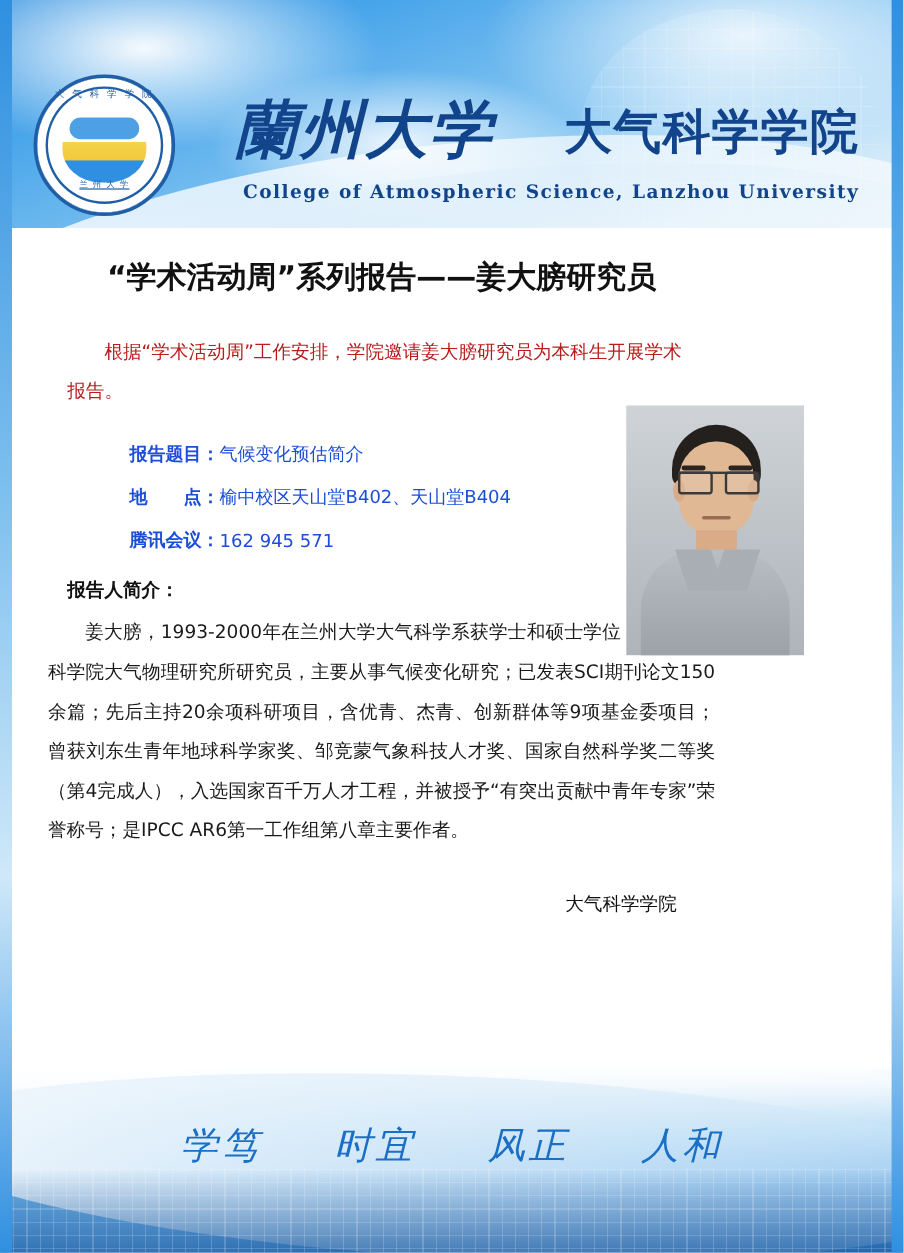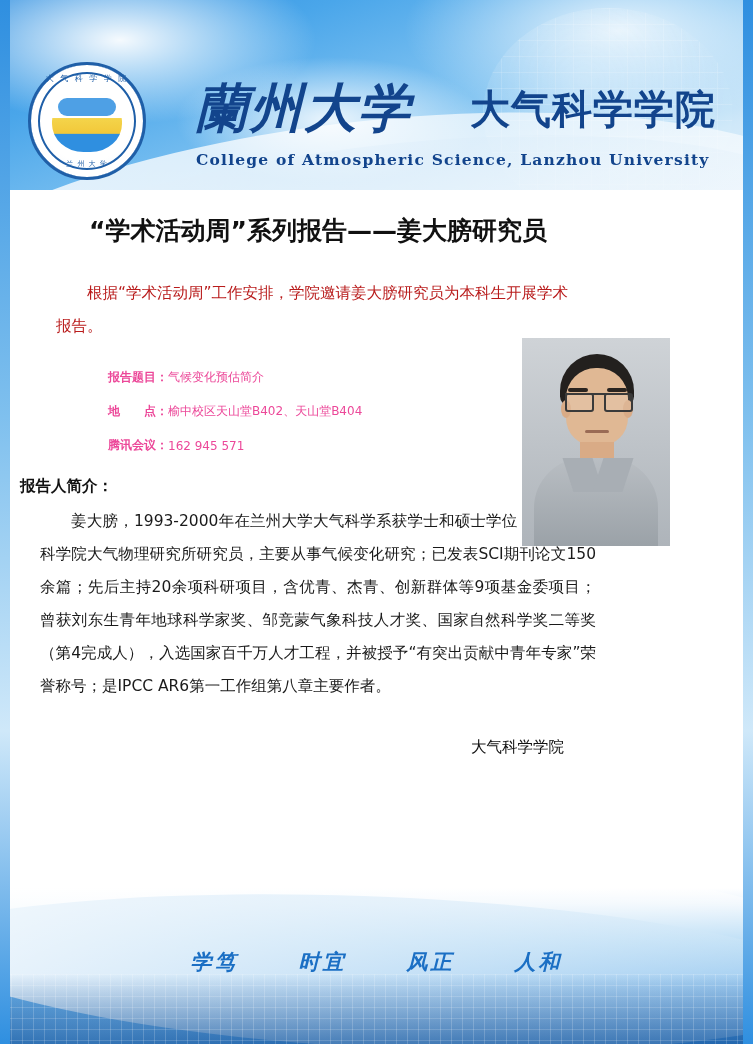--- a/index.html
+++ b/index.html
@@ -89,21 +89,21 @@
   }
   .logo .ring-text-top, .logo .ring-text-bottom {
     position: absolute;
     left: 0; width: 118px;
     text-align: center;
     color: #1f5fa8;
     font-size: 8px;
     letter-spacing: 2px;
   }
   .logo .ring-text-top { top: 11px; }
-  .logo .ring-text-bottom { bottom: 11px; font-size: 7px; letter-spacing: 1px; }
+  .logo .ring-text-bottom { bottom: 21px; font-size: 7px; letter-spacing: 1px; text-decoration: underline; }
   .logo .emblem {
     position: absolute;
     left: 24px; top: 28px;
     width: 70px; height: 62px;
     border-radius: 50% 50% 45% 45%;
     background: linear-gradient(180deg, #ffffff 0%, #ffffff 45%, #f4d44a 46%, #f2c83a 70%, #2f8fe0 71%, #2f8fe0 100%);
   }
   .logo .cloud {
     position: absolute;
     left: 30px; top: 36px;
@@ -131,21 +131,21 @@
     font-size: 40px;
     font-weight: bold;
     color: #12448c;
     letter-spacing: 1px;
     white-space: nowrap;
   }
   .college-en {
     position: absolute;
     left: 196px; top: 150px;
     width: 520px;
-    text-align: left;
+    text-align: right;
     font-family: "DejaVu Serif", "Liberation Serif", serif;
     font-size: 15.5px;
     font-weight: bold;
     color: #12448c;
     letter-spacing: 1.2px;
     white-space: nowrap;
   }
 
   
   .content {
@@ -174,22 +174,22 @@
 
   .info-block {
     position: relative;
     margin: 26px 0 0 108px;
     width: 420px;
   }
   .info-row {
     display: flex;
     align-items: center;
     margin-bottom: 17px;
-    font-size: 12px;
-    color: #ec4899;
+    font-size: 15px;
+    color: #1d4ed8;
   }
   .info-label {
     font-weight: bold;
     white-space: pre;
     flex: 0 0 auto;
   }
   .info-value {
     font-weight: normal;
     white-space: nowrap;
   }
@@ -266,21 +266,21 @@
   }
   .photo .collar-l, .photo .collar-r {
     position: absolute; top: 120px;
     width: 30px; height: 34px;
     background: #a8aeb4;
   }
   .photo .collar-l { left: 46px; transform: skewX(18deg); }
   .photo .collar-r { left: 76px; transform: skewX(-18deg); }
 
   .bio-head {
-    margin: 22px 0 0 20px;
+    margin: 22px 0 0 56px;
     font-size: 15.5px;
     font-weight: bold;
     color: #111111;
   }
   .bio {
     margin: 8px 40px 0 40px;
     font-size: 15.5px;
     line-height: 33px;
     color: #1a1a1a;
     text-indent: 31px;
@@ -334,22 +334,22 @@
     position: absolute;
     left: 0; bottom: 68px;
     width: 753px;
     display: flex;
     justify-content: center;
     gap: 60px;
     z-index: 3;
   }
   .motto span {
     font-family: "DejaVu Serif", "Liberation Serif", serif;
-    font-size: 21px;
-    font-weight: bold;
+    font-size: 31px;
+    font-weight: normal;
     font-style: italic;
     color: #1b6fc4;
     letter-spacing: 3px;
     margin-top: 27px;
   }
 </style>
 </head>
 <body>
 
 <div class="poster">

